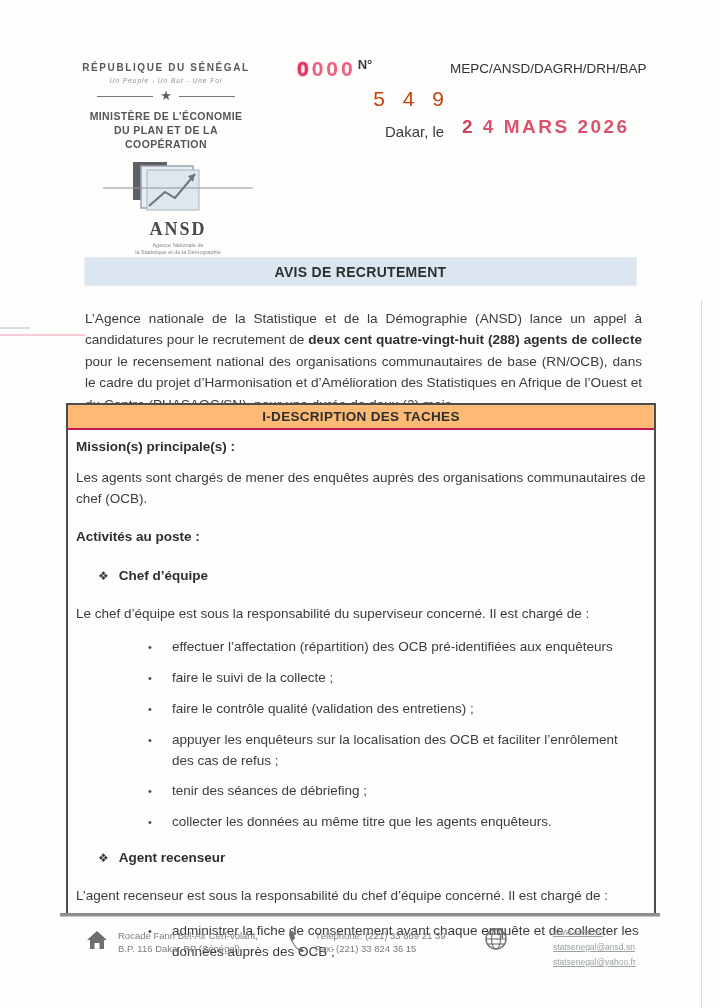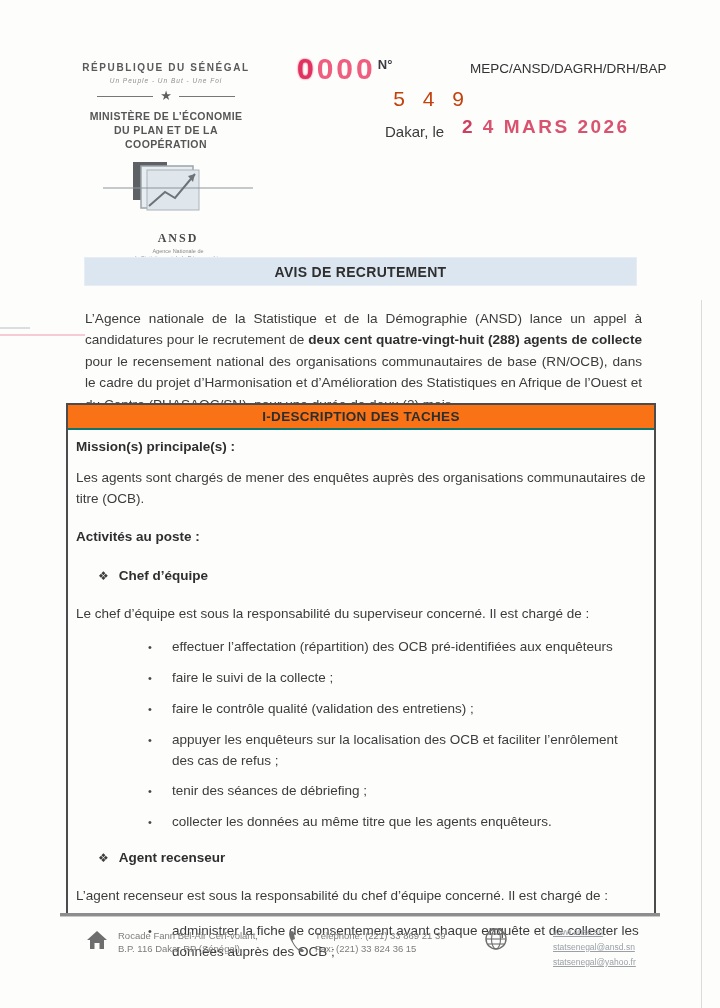--- a/index.html
+++ b/index.html
@@ -10,35 +10,35 @@
   
   .head-left{position:absolute; top:62px; left:78px; width:176px; text-align:center;}
   .republic{font-size:10px; font-weight:700; letter-spacing:1.6px; color:#5a5a5a;}
   .motto{font-size:6.5px; font-style:italic; letter-spacing:1px; color:#8f8f8f; margin-top:4px;}
   .star-divider{display:flex; align-items:center; justify-content:center; gap:7px; margin-top:7px;}
   .star-divider .rule{height:1px; background:#777; width:56px;}
   .star-divider .star{color:#5f5f5f; font-size:13px; line-height:10px;}
   .ministry{font-size:10.5px; font-weight:700; letter-spacing:0.4px; color:#565656; margin-top:8px; line-height:14px;}
 
   .stamp-line{position:absolute; top:56px; left:297px; display:flex; align-items:flex-start; white-space:nowrap;}
-  .ref-prefix{font-size:30px; font-weight:600; letter-spacing:3px; color:#ef5d7f; line-height:26px;}
+  .ref-prefix{font-size:21px; font-weight:600; letter-spacing:3px; color:#ef5d7f; line-height:26px;}
   .ref-prefix .blob{color:#e23360; font-weight:800; text-shadow:0 0 2px #e23360;}
   .ref-no{font-size:13px; color:#3c3c44; font-weight:600; margin:1px 1px 0 2px;}
   .ref-stamp{font-size:21px; font-weight:400; letter-spacing:6px; color:#c2410c; line-height:26px;margin-top:30px;}
   .ref-code{font-size:13.5px; color:#333; margin-top:5px;}
 
   .place-line{position:absolute; top:123px; left:385px; font-size:15px; color:#3a3a3a;}
   .date-stamp{position:absolute; top:116px; left:462px; font-size:19px; font-weight:700;
               letter-spacing:2.5px; color:#d9536f; white-space:nowrap;}
   .date-stamp .d1{font-weight:800; color:#cf3f60;}
 
   
   .logo{position:absolute; top:158px; left:103px; width:150px; text-align:center;}
   .logo-art{position:relative; width:150px; height:58px;}
-  .logo-acronym{font-size:12px; font-weight:700; letter-spacing:2px; color:#4a4a4a; margin-top:15px;
+  .logo-acronym{font-size:18px; font-weight:700; letter-spacing:2px; color:#4a4a4a; margin-top:3px;
                 font-family:"Liberation Serif", serif;}
   .logo-caption{font-size:5.5px; color:#8a8a8a; line-height:7px; margin-top:2px;}
 
   
   .title-banner{
     position:absolute; top:258px; left:85px; width:551px; height:27px;
     background:#dce6f1; display:flex; align-items:center; justify-content:center;
     font-size:14px; font-weight:700; color:#2f2f2f; letter-spacing:0.3px;
     box-shadow:0 0 0 1px #e7edf4;
   }
@@ -46,21 +46,21 @@
     position:absolute; top:294px; left:85px; width:557px;
     font-size:13.6px; line-height:21.5px; text-align:justify; color:#3c3c3c;
   }
   .intro b{color:#303030;}
 
   .desc-box{
     position:absolute; top:403px; left:66px; width:586px; height:510px;
     border:2px solid #4c4c4c; border-bottom:none; background:transparent;
   }
   .box-header{
-    height:23px; background:#f97316; border-bottom:2px solid #0f766e;
+    height:23px; background:#fdba74; border-bottom:2px solid #be185d;
     display:flex; align-items:center; justify-content:center;
     font-size:13.5px; font-weight:700; color:#2e2e2e; letter-spacing:0.3px;
   }
   .box-content{padding:6px 6px 0 8px; font-size:13.5px; line-height:21px; color:#3c3c3c;}
   .h-bold{font-weight:700; color:#2f2f2f;}
   .mission-text{margin-top:10px; width:572px;}
   .activities{margin-top:17px;}
   .role-heading{margin:18px 0 0 22px; display:flex; align-items:baseline; gap:10px;}
   .role-heading .diamond{font-size:12px; color:#3e3e3e;}
   .role-intro{margin-top:16px;}
@@ -134,21 +134,21 @@
 
   <div class="title-banner">AVIS DE RECRUTEMENT</div>
 
   <p class="intro"><span>L’Agence nationale de la Statistique et de la Démographie (ANSD) lance un appel à candidatures pour le recrutement de </span><b>deux cent quatre-vingt-huit (288) agents de collecte</b><span> pour le recensement national des organisations communautaires de base (RN/OCB), dans le cadre du projet d’Harmonisation et d’Amélioration des Statistiques en Afrique de l’Ouest et du Centre (PHASAOC/SN), pour une durée de deux (2) mois.</span></p>
 
   <div class="desc-box">
     <div class="box-header">I-DESCRIPTION DES TACHES</div>
     <div class="box-content">
 
       <div class="h-bold">Mission(s) principale(s) :</div>
-      <div class="mission-text">Les agents sont chargés de mener des enquêtes auprès des organisations communautaires de titre (OCB).</div>
+      <div class="mission-text">Les agents sont chargés de mener des enquêtes auprès des organisations communautaires de chef (OCB).</div>
       <div class="h-bold activities">Activités au poste :</div>
 
       <div class="role-heading">
         <span class="diamond">❖</span>
         <span class="h-bold">Chef d’équipe</span>
       </div>
       <div class="role-intro">Le chef d’équipe est sous la responsabilité du superviseur concerné. Il est chargé de :</div>
       <div class="task-list">
         <div class="task">
           <span class="dot">•</span>

